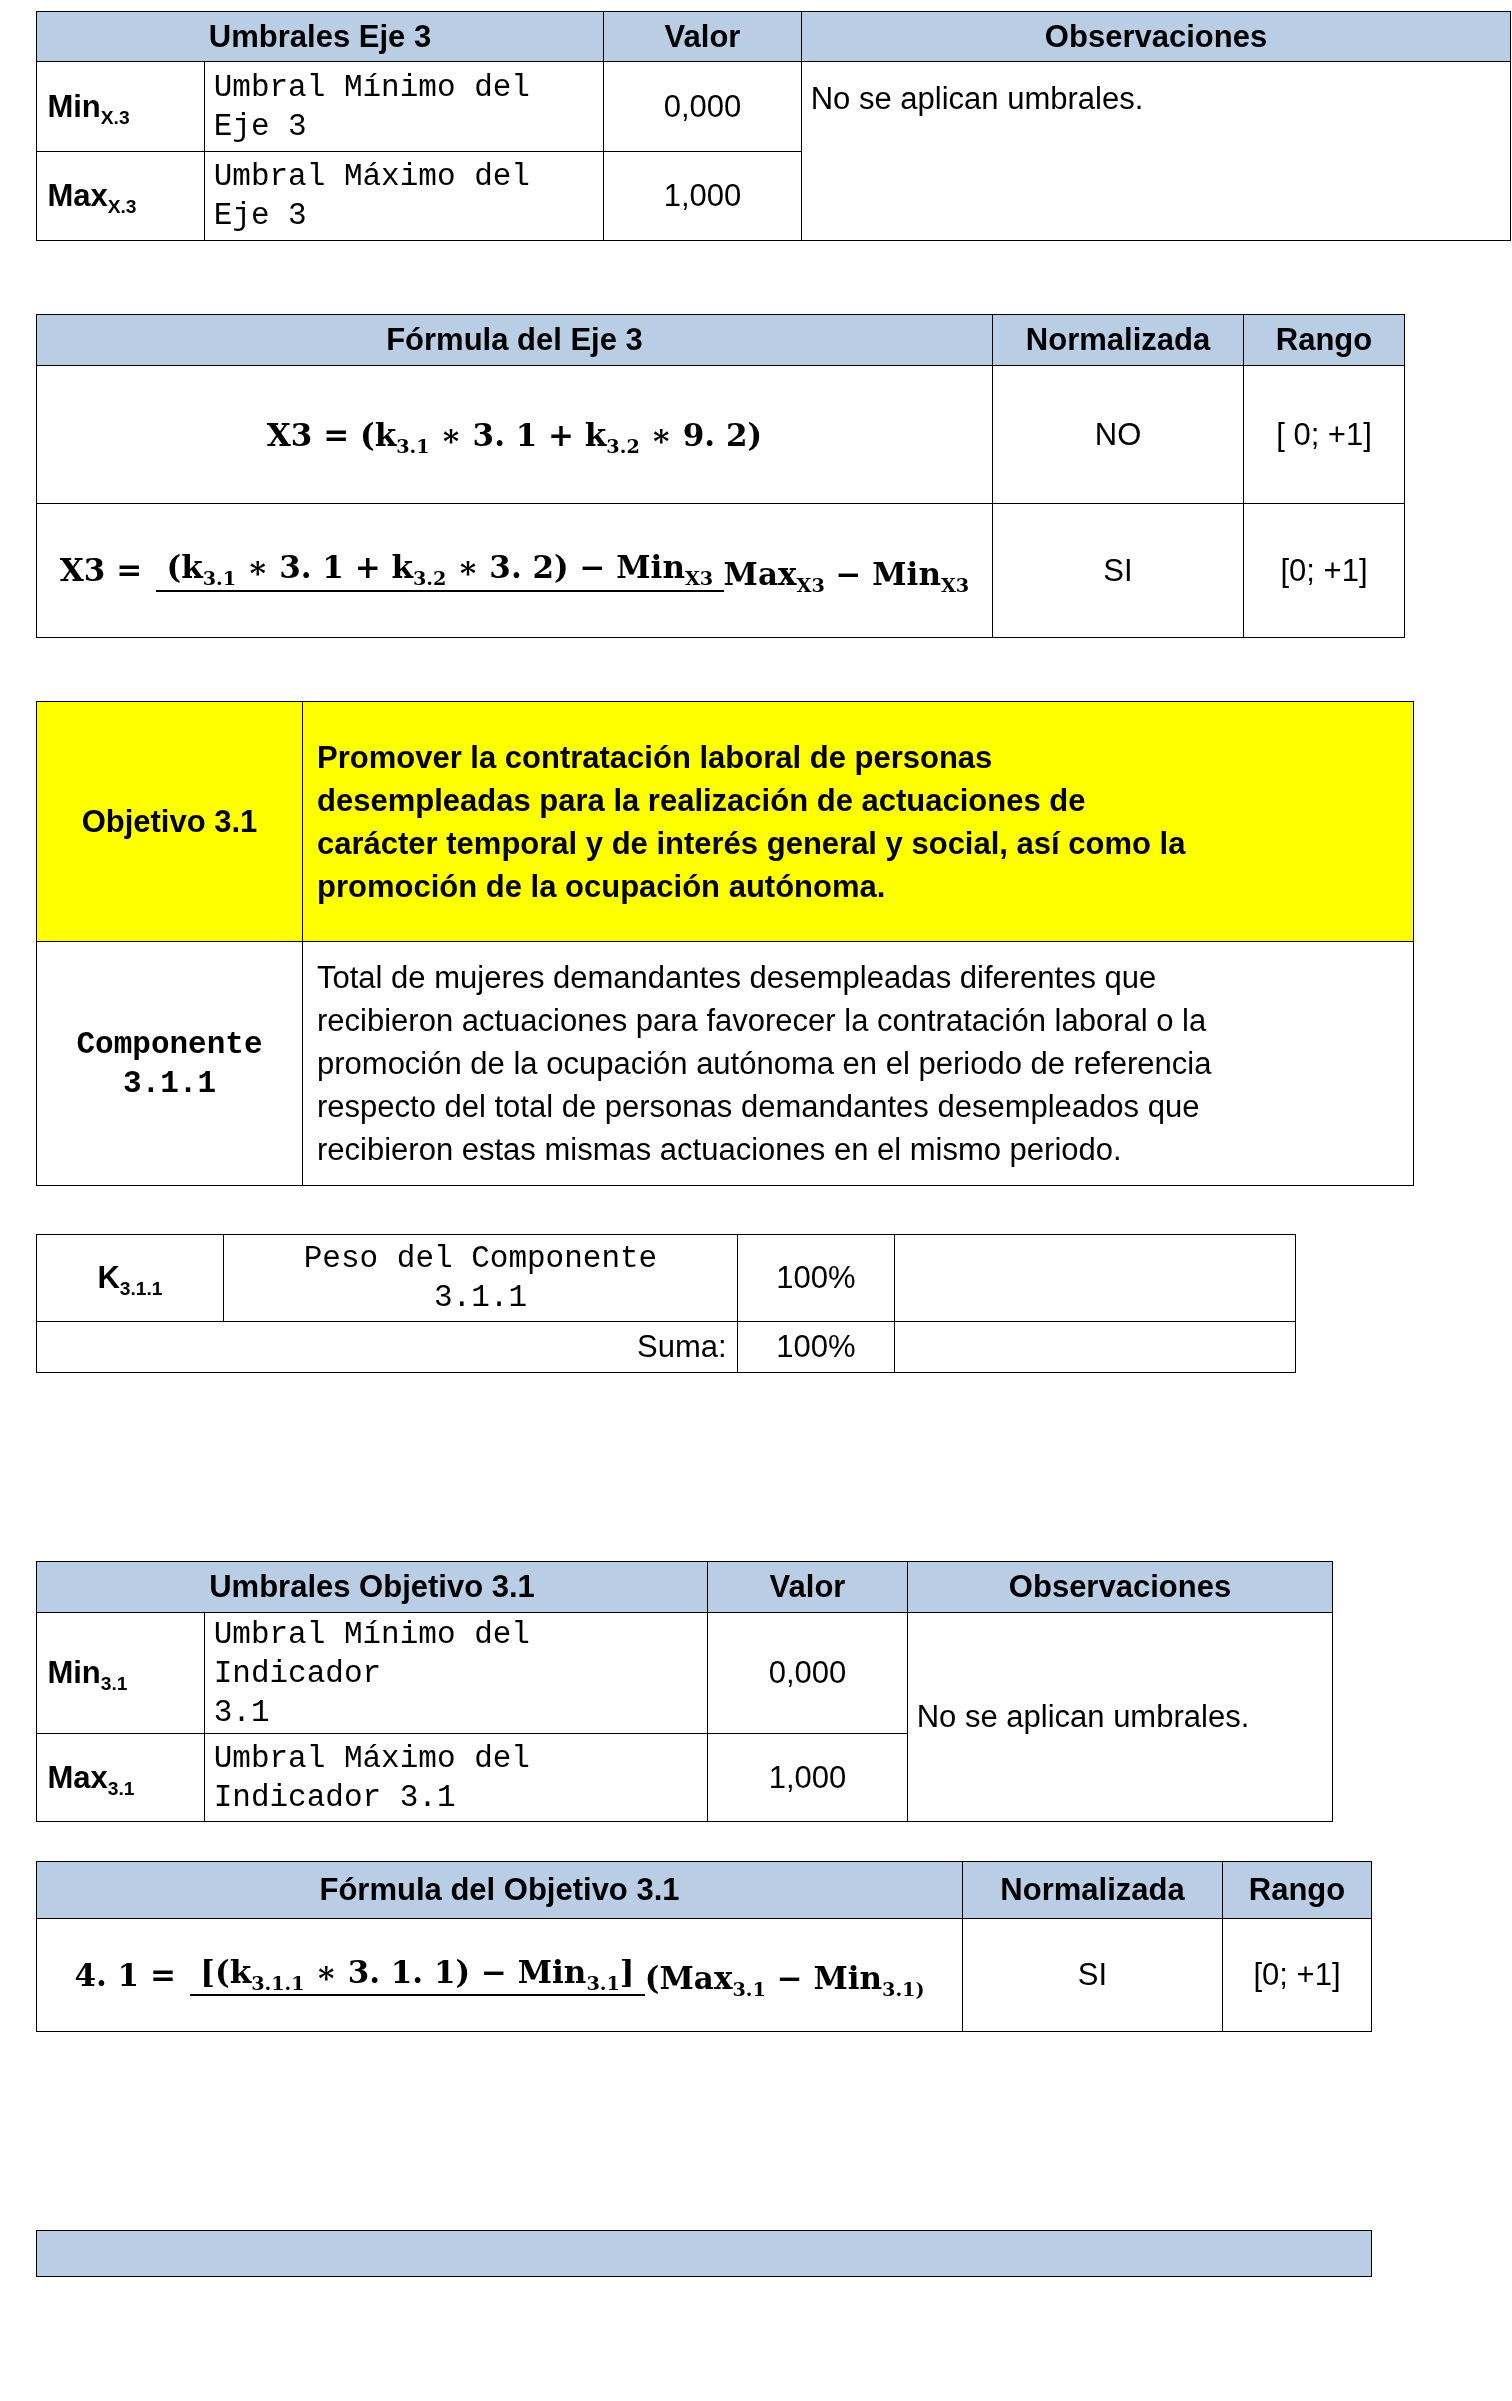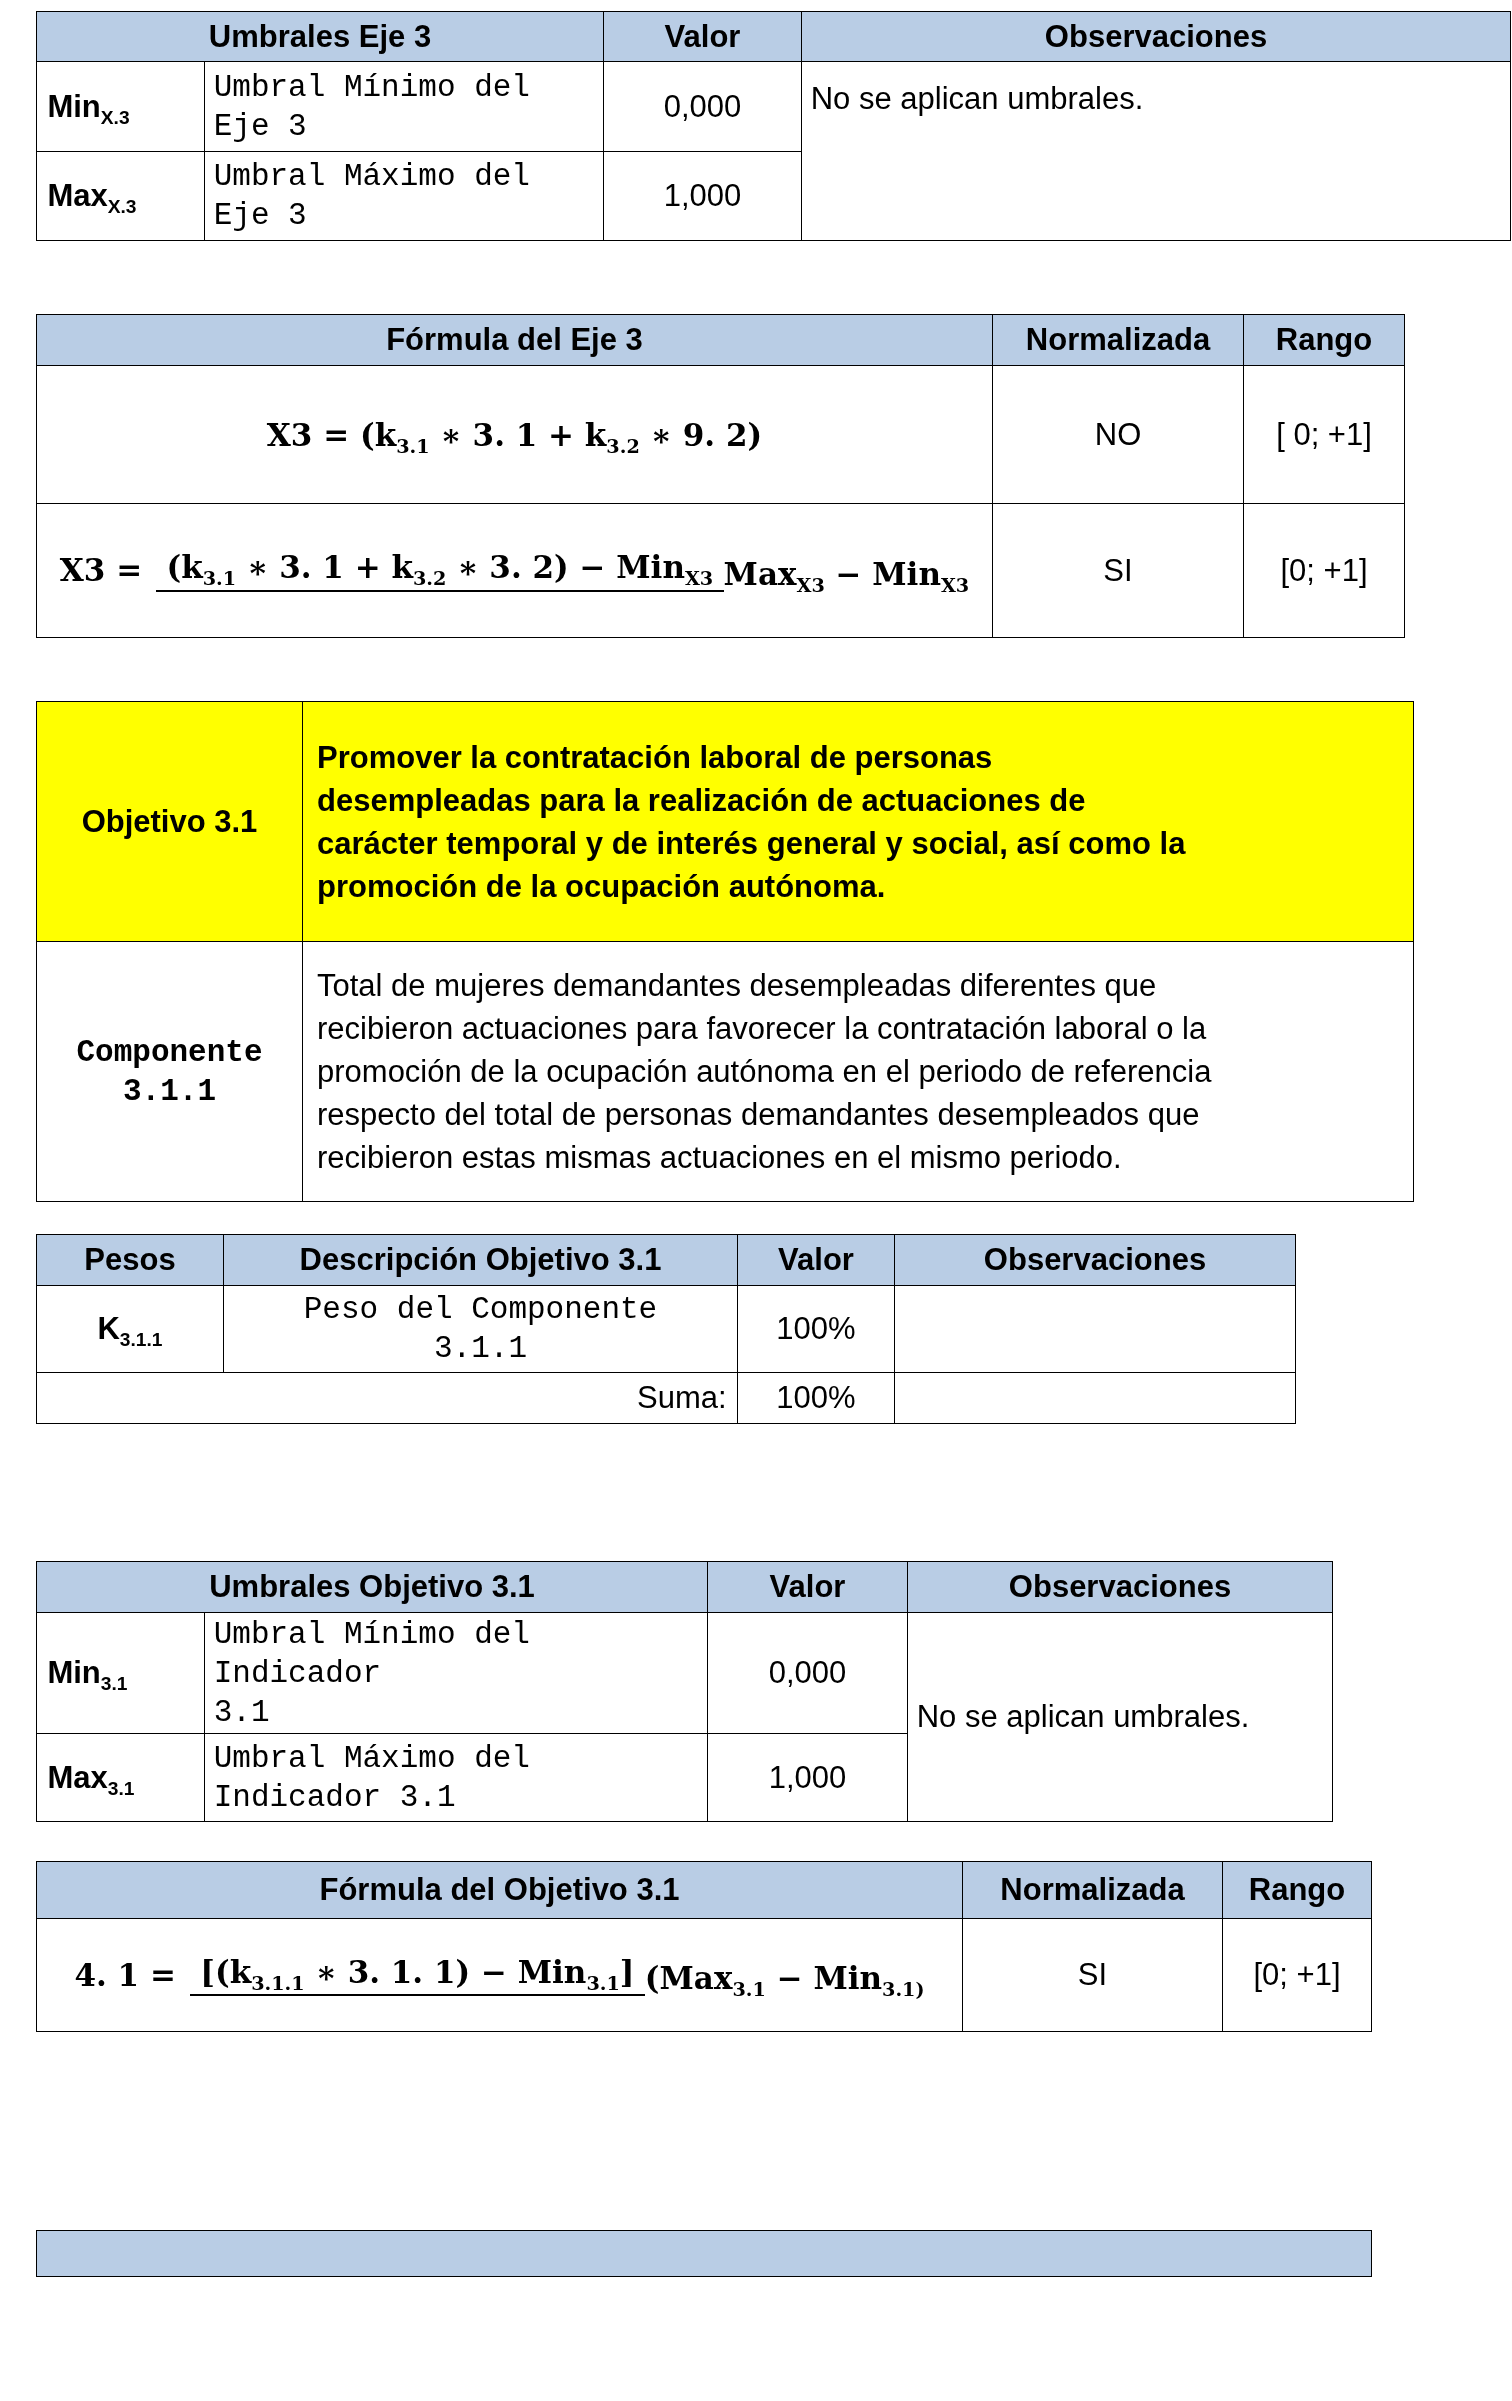--- a/index.html
+++ b/index.html
@@ -17,21 +17,21 @@
   td,th{border:1.7px solid var(--border-col);vertical-align:middle;padding:1.7px 8.7px;overflow:hidden;}
   th{background:var(--header-bg);font-weight:bold;text-align:center;}
   .key{font-weight:bold;text-align:left;padding-left:10.4px;}
   .key-center{font-weight:bold;text-align:center;}
   .desc{text-align:left;white-space:pre-line;line-height:39px;font-family:Liberation Mono, monospace;}
   .val{text-align:center;}
   .obs{text-align:left;}
   .obs-top{vertical-align:top;padding-top:19px;}
   .right{text-align:right;padding-right:10.4px;}
   sub{font-size:0.62em;line-height:0;font-weight:inherit;}
-  .para{white-space:pre-line;line-height:43px;padding:22px 14px;text-align:left;}
+  .para{white-space:pre-line;line-height:43px;padding:14px 14px;text-align:left;}
   .bold{font-weight:bold;}
   .yellow{background:var(--highlight-bg);}
   .formula-cell{text-align:center;}
   .formula-flex{
     display:flex;align-items:center;justify-content:center;gap:14px;
     font-family:"DejaVu Serif",serif;font-weight:bold;font-size:31px;
   }
   .frac{display:inline-flex;flex-direction:row;align-items:flex-end;}
   .num{border-bottom:2.6px solid #000;padding:0 10.4px 4.3px;}
   .den{padding-top:4.3px;}
@@ -132,26 +132,20 @@
   </table>
 
 <table style="left:36px;top:1234px;width:1260px;">
   <colgroup>
       <col style="width:187px">
       <col style="width:514px">
       <col style="width:157px">
       <col style="width:401px">
     </colgroup>
   <tbody>
-      <tr style="height:51px">
-    <th>Pesos</th>
-    <th>Descripción Objetivo 3.1</th>
-    <th>Valor</th>
-    <th>Observaciones</th>
-  </tr>
   <tr style="height:87px">
     <td class="key-center"><span>K</span><sub>3.1.1</sub></td>
     <td class="desc" style="text-align:center;">Peso del Componente
 3.1.1</td>
     <td class="val">100%</td>
     <td class="obs"></td>
   </tr>
   <tr style="height:51px">
     <td colspan="2" class="right">Suma:</td>
     <td class="val">100%</td>

